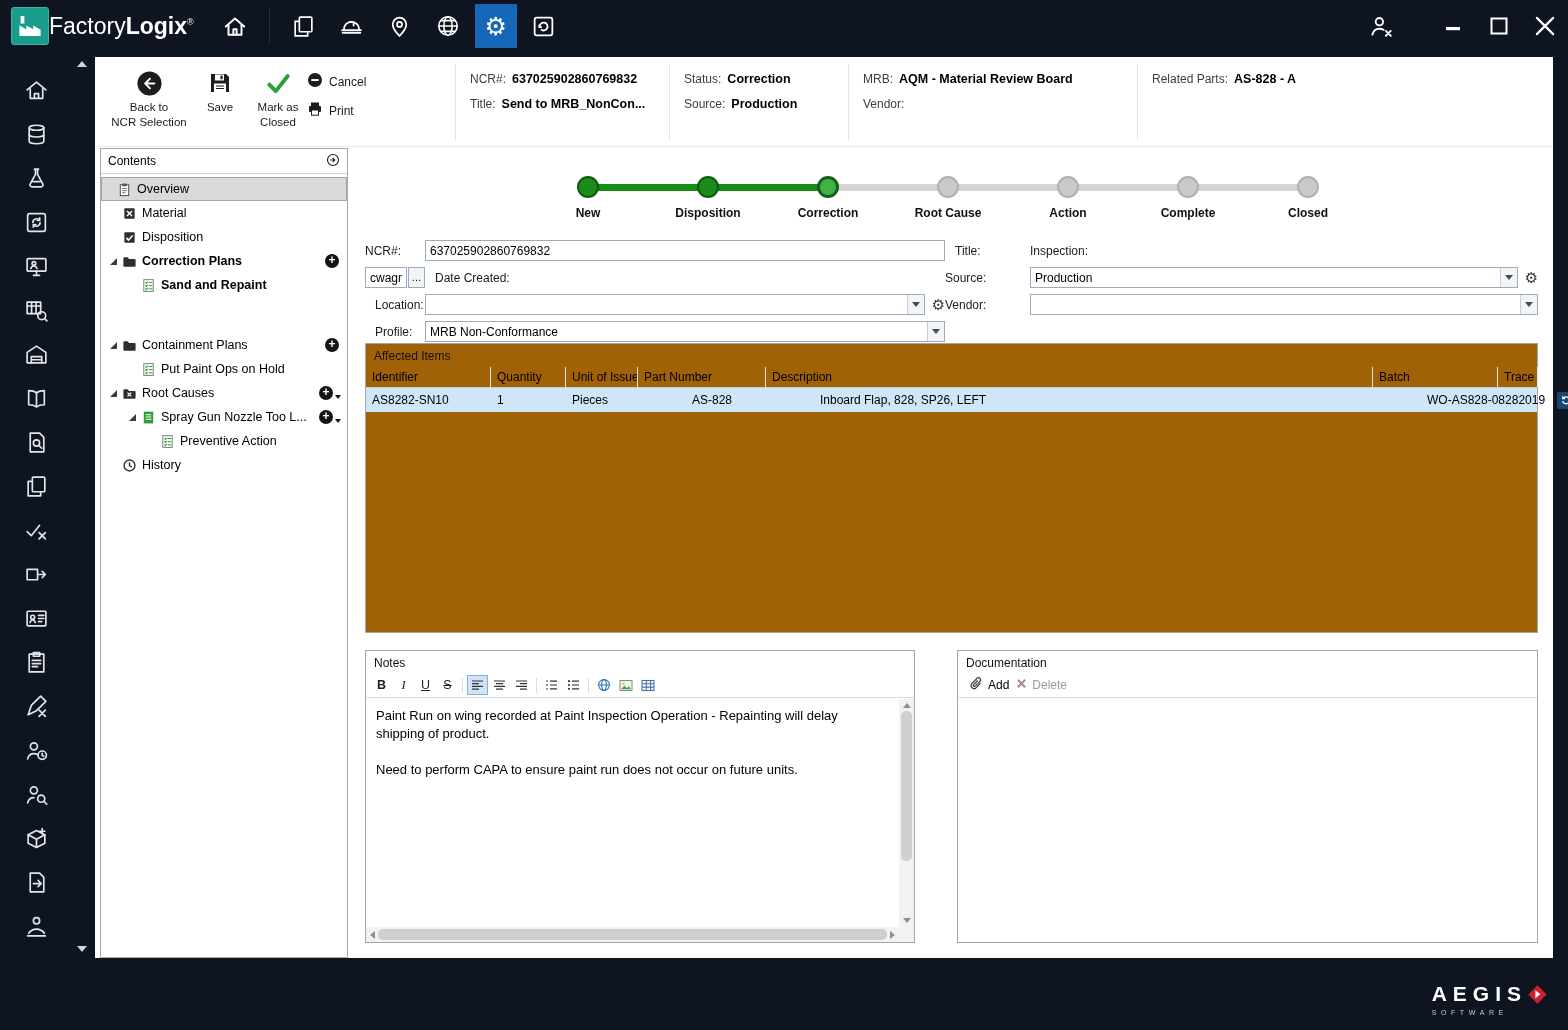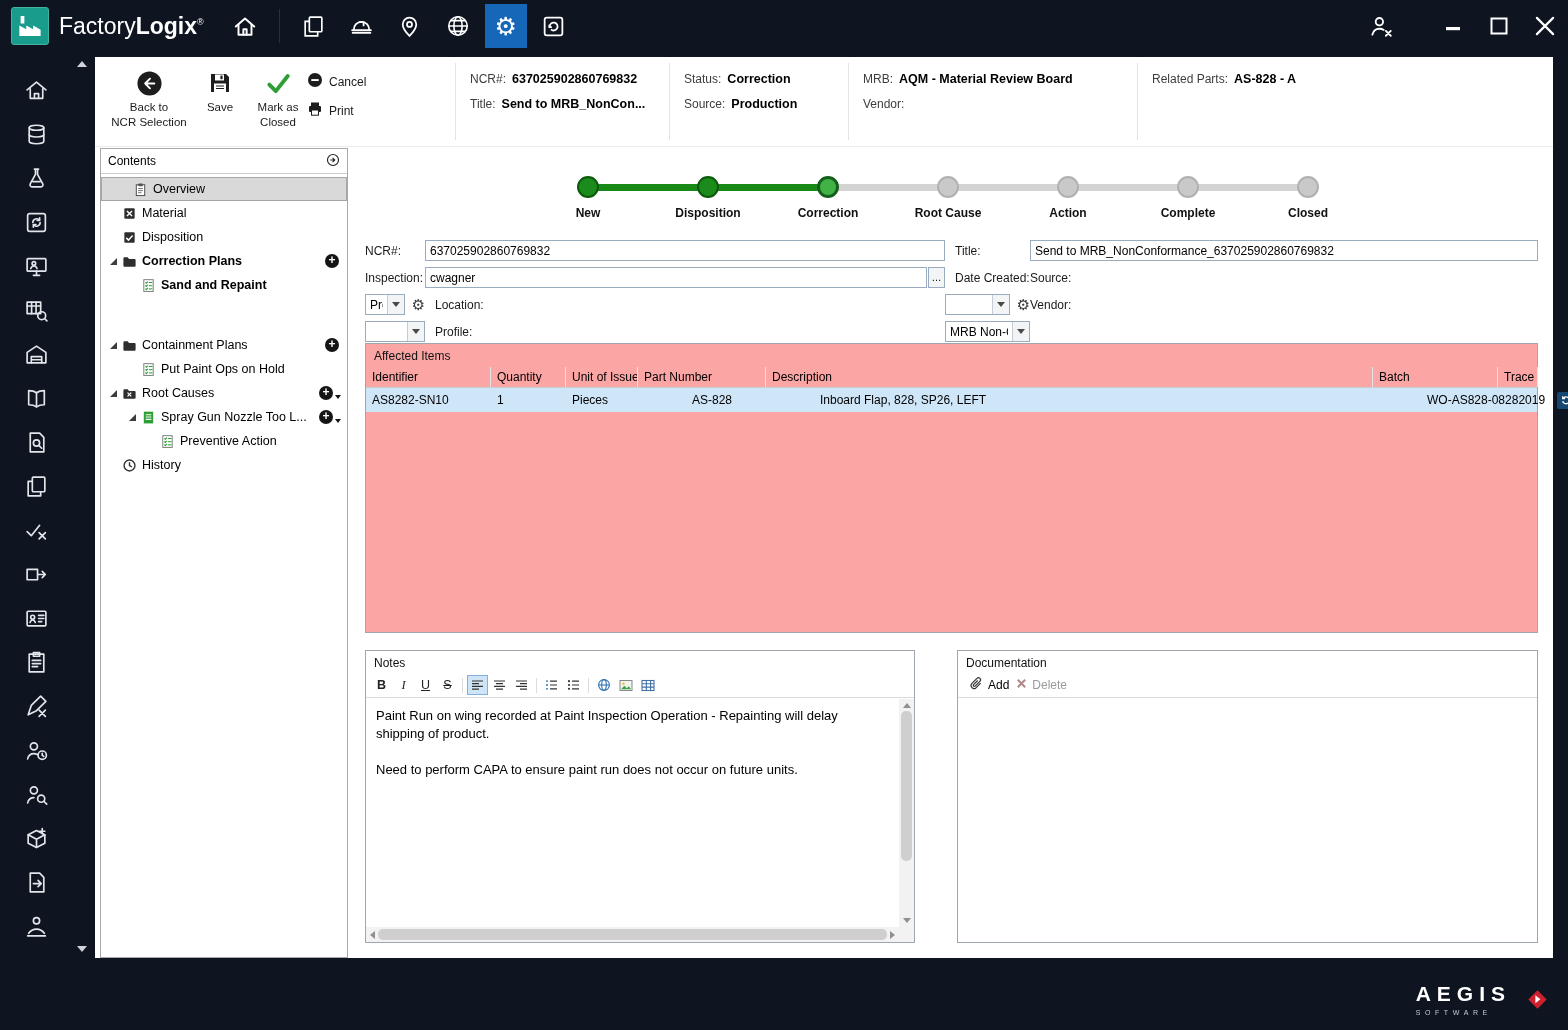--- a/index.html
+++ b/index.html
@@ -3,21 +3,21 @@
 <meta charset="utf-8">
 <style>
   *{margin:0;padding:0;box-sizing:border-box}
   html,body{background:#0e1520}
   body{font-family:"Liberation Sans",sans-serif;font-size:12px;color:#000}
   .window{position:relative;width:1568px;height:1030px;background:#0e1520;overflow:hidden}
 
   
   .titlebar{position:absolute;left:0;top:0;width:100%;height:52px;display:flex;align-items:center;color:#fff}
   .logo{width:38px;height:38px;background:#1a9c8c;border:1px solid #44b3a2;border-radius:3px;margin-left:11px;display:flex;align-items:center;justify-content:center;flex:0 0 auto}
-  .brand{margin-left:10px;font-size:23px;white-space:nowrap}
+  .brand{font-size:23px;white-space:nowrap}
   .brand .b1{font-weight:400}
   .brand .b2{font-weight:700}
   .brand sup{font-size:9px}
   .tb-icon{width:42px;height:44px;display:flex;align-items:center;justify-content:center;margin:0 3px;cursor:pointer}
   .tb-icon.first{margin-left:20px}
   .tb-icon.active{background:#1767b8}
   .tb-sep{width:1px;height:34px;background:#27313f;margin:0 10px}
   .gear-glyph{font-size:25px;line-height:1;color:#fff}
   .winctl{margin-left:auto;display:flex;align-items:center;height:100%}
   .win-btn{width:46px;height:100%;display:flex;align-items:center;justify-content:center;cursor:pointer}
@@ -86,21 +86,21 @@
   .fw{display:flex;align-items:center;height:21px;min-width:0}
   .ti{flex:1;height:21px;border:1px solid #99abbe;font:12px "Liberation Sans",sans-serif;padding:0 4px;color:#000;min-width:0;outline:none}
   .combo{flex:1;height:21px;border:1px solid #99abbe;display:flex;background:#fff;min-width:0}
   .combo input{flex:1;border:0;font:12px "Liberation Sans",sans-serif;padding:0 4px;min-width:0;outline:none}
   .combo .arrow{width:17px;display:flex;align-items:center;justify-content:center;background:#f2f4f6;border-left:1px solid #c4cdd6;cursor:pointer}
   .combo .arrow::after{content:"";border-left:4px solid transparent;border-right:4px solid transparent;border-top:5px solid #4a4a4a}
   .dots{width:17px;height:21px;margin-left:1px;border:1px solid #99abbe;background:#f2f4f6;font-size:10px;line-height:1;padding:0;cursor:pointer}
   .gearbtn{margin-left:7px;font-size:15px;color:#3d3d3d;line-height:1;cursor:pointer}
 
   
-  .aff{position:absolute;left:13px;top:195px;width:1173px;height:290px;border:1px solid #9fa6ad;background:#fca5a5}
+  .aff{position:absolute;left:13px;top:195px;width:1173px;height:290px;border:1px solid #9fa6ad;background:#a16207}
   .g-title{height:22px;padding:5px 8px 0;font-size:12px;color:#111}
   .aff-head{display:flex;border-bottom:1px solid #c9cdd1;margin-top:1px}
   .ac{padding:3px 6px;font-size:12px;border-right:1px solid #e1e4e7;white-space:nowrap;overflow:hidden;flex:0 0 auto}
   .arow{display:flex;height:24px}
   .arow.sel{background:#cfe6f8}
   .arow .ac{display:flex;align-items:center;border-right:1px solid transparent}
   .tracec{justify-content:center}
   .trace-ic{width:17px;height:17px;background:#17466e;border-radius:2px;display:flex;align-items:center;justify-content:center;cursor:pointer}
 
   
@@ -127,21 +127,21 @@
   .sarr.up{border-left:4px solid transparent;border-right:4px solid transparent;border-bottom:5px solid #8f8f8f}
   .sarr.down{border-left:4px solid transparent;border-right:4px solid transparent;border-top:5px solid #8f8f8f;margin-top:auto}
   .sarr.left{border-top:4px solid transparent;border-bottom:4px solid transparent;border-right:5px solid #8f8f8f}
   .sarr.right{border-top:4px solid transparent;border-bottom:4px solid transparent;border-left:5px solid #8f8f8f;margin-left:auto}
   .doc-btn{display:flex;align-items:center;gap:5px;font-size:12px;margin-left:6px;cursor:pointer}
   .doc-btn.disabled{color:#9a9a9a}
 
   
   .footer{position:absolute;left:0;top:958px;width:100%;height:72px;background:#0e1520}
   .aegis{position:absolute;right:24px;top:24px;color:#fff}
-  .aegis-top{display:flex;align-items:flex-end;gap:20px}
+  .aegis-top{display:flex;align-items:center;gap:4px}
   .aegis-name{font-size:21px;font-weight:700;letter-spacing:6px}
   .aegis-diamond{width:13px;height:13px;background:#cf2030;transform:rotate(45deg);position:relative}
   .aegis-diamond::after{content:"";position:absolute;left:4px;top:2px;width:0;height:0;border-left:5px solid #fff;border-top:4px solid transparent;border-bottom:4px solid transparent;transform:rotate(-45deg)}
   .aegis-sub{font-size:7px;letter-spacing:4.6px;color:#c6ccd2;margin-top:3px}
 </style>
 </head>
 <body>
 
 <div class="window">
 
@@ -473,21 +473,21 @@
         <span>Contents</span>
         <span class="sp"></span>
         <span>
           <svg viewBox="0 0 16 16" width="14" height="14" fill="none" stroke="#222" stroke-width="1.3">
               <circle cx="8" cy="8" r="6.3"></circle>
               <path d="M4.8 8h5M7.5 5.5 10 8l-2.5 2.5"></path>
             </svg>
         </span>
       </div>
       <div id="tree">
-          <div class="tree-row selected" style="padding-left: 16px;">
+          <div class="tree-row selected" style="padding-left: 0;">
             <span class="exp"></span>
             <span class="t-ico">
               <svg viewBox="0 0 16 16" width="15" height="15">
                 <rect x="3.5" y="3" width="9" height="11.5" fill="#fff" stroke="#444"></rect>
                 <rect x="5.5" y="1.5" width="5" height="3" rx="1" fill="#555"></rect>
                 <path d="M5.5 7h5M5.5 9.2h5M5.5 11.4h3.5" stroke="#666" stroke-width="1"></path>
               </svg>
             </span>
             <span class="t-label">Overview</span>
           </div>
@@ -641,23 +641,20 @@
           <div class="sdot pending" style="left: 945px;"></div>
           <div class="slabel pending" style="left: 896px;">Closed</div>
         </div>
 
       <div class="form">
         <label>NCR#:</label>
         <div class="fw">
             <input class="ti" value="637025902860769832" style="">
           </div>
         <label class="r">Title:</label>
-        <div class="fw">
-            <input class="ti" value="Send to MRB_NonConformance_637025902860769832" style="">
-          </div>
 
         <label>Inspection:</label>
         <div class="fw">
           <input class="ti" value="cwagner" style="">
           <button class="dots">…</button>
         </div>
         <label class="r">Date Created:</label>
 
         <label>Source:</label>
         <div class="fw">

